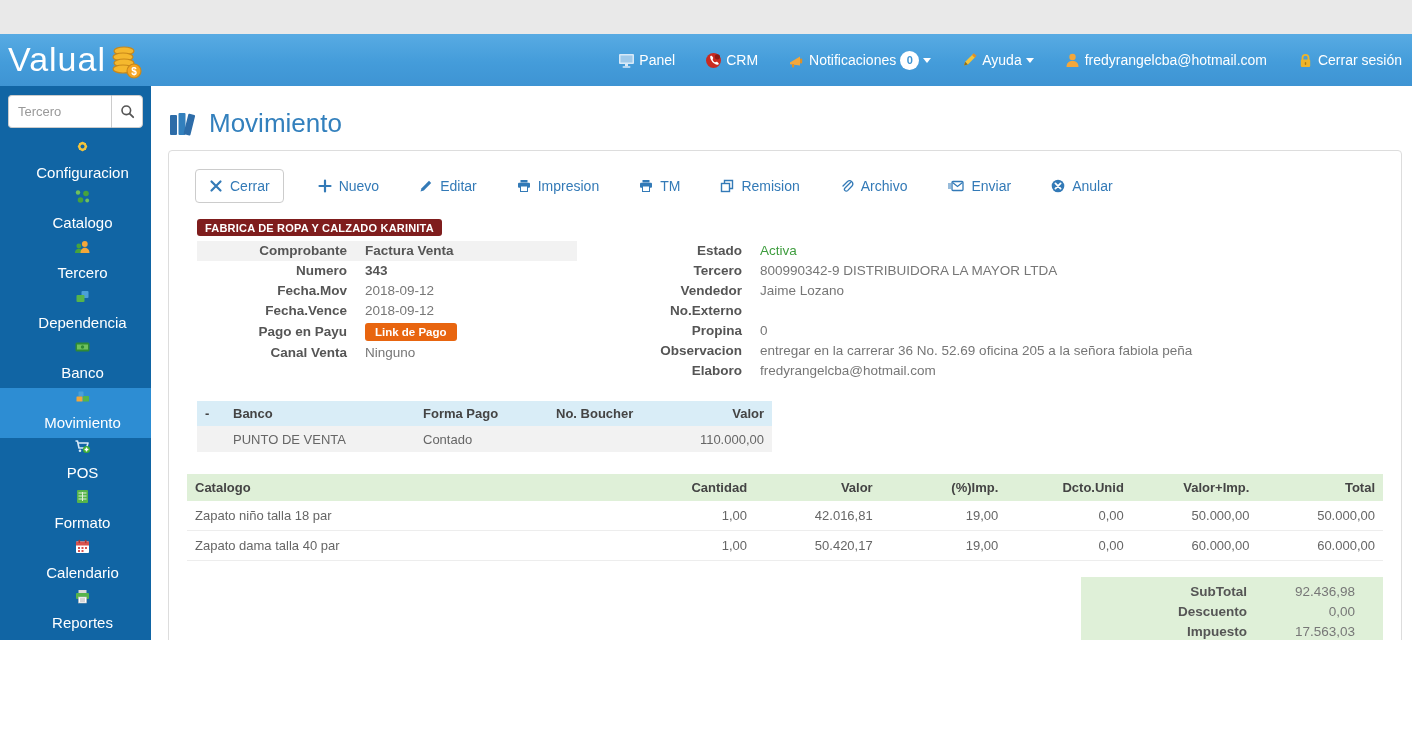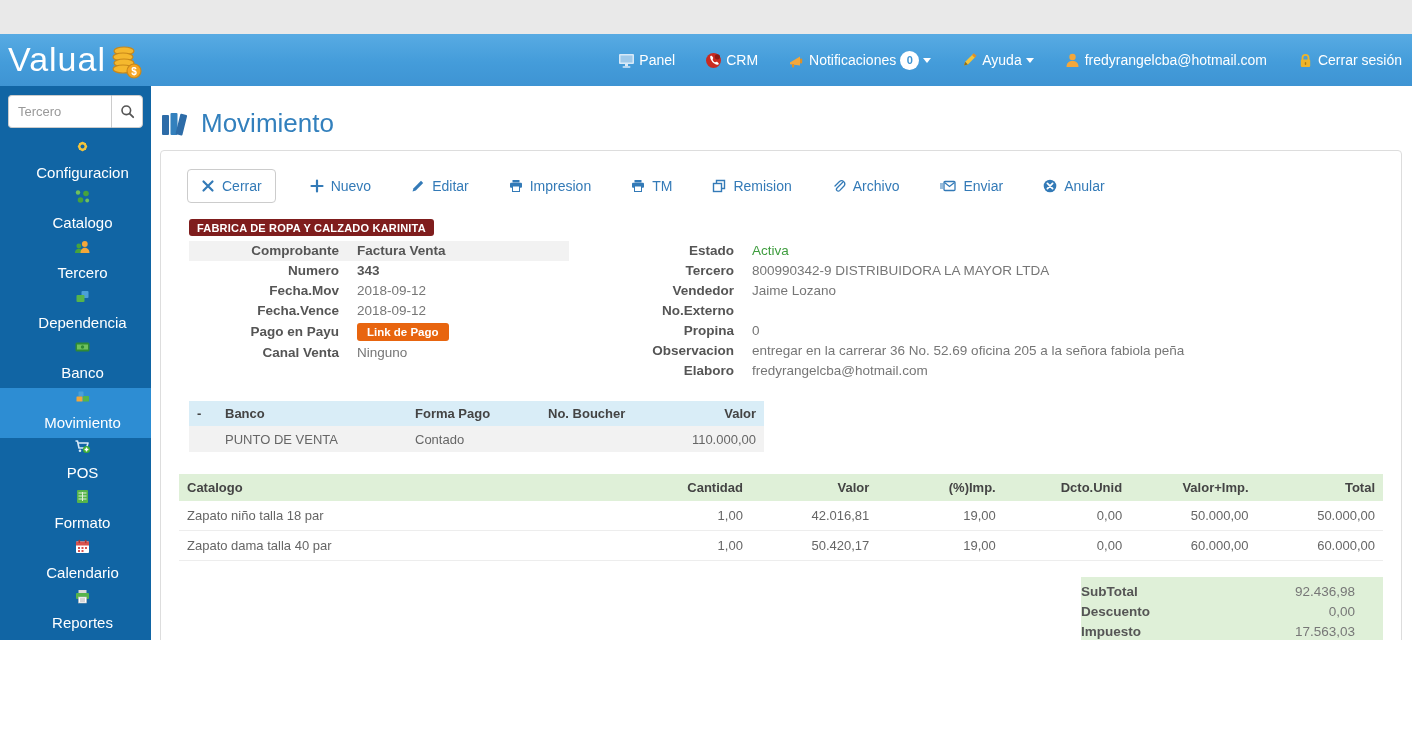--- a/index.html
+++ b/index.html
@@ -11,21 +11,21 @@
   .topbar { position:relative; height:52px; background:linear-gradient(180deg,#58abe3 0%,#449cda 55%,#3e94d3 100%); display:flex; align-items:center; justify-content:space-between; padding:0 10px 0 8px; }
   .logo { display:flex; align-items:flex-start; gap:2px; cursor:pointer; }
   .logo-text { color:#ffffff; font-size:34px; font-weight:400; letter-spacing:1px; line-height:40px; }
   .topnav { display:flex; align-items:center; gap:30px; }
   .topnav-item { display:flex; align-items:center; gap:4px; color:#ffffff; font-size:14px; cursor:pointer; white-space:nowrap; }
   .ticon { display:inline-flex; width:17px; height:17px; }
   .badge-circle { background:#ffffff; color:#3e94d3; font-size:11px; font-weight:bold; min-width:19px; height:19px; border-radius:50%; display:inline-flex; align-items:center; justify-content:center; padding:0 4px; }
   .caret { width:0; height:0; border-left:4px solid transparent; border-right:4px solid transparent; border-top:5px solid #ffffff; display:inline-block; }
 
   
-  .body-row { display:flex; height:554px; }
+  .body-row { display:flex; height:554px;gap:8px; }
 
   
   .sidebar { width:151px; background:#1165a4; flex:none; display:flex; flex-direction:column; }
   .search-group { display:flex; margin:9px 8px 4px 8px; height:33px; }
   .search-input { flex:1; min-width:0; border:1px solid #cccccc; border-right:none; border-radius:4px 0 0 4px; padding:0 9px; font-size:13px; color:#555555; outline:none; font-family:"Liberation Sans", sans-serif; }
   .search-input::placeholder { color:#999999; }
   .search-btn { width:32px; background:#ffffff; border:1px solid #cccccc; border-radius:0 4px 4px 0; display:flex; align-items:center; justify-content:center; cursor:pointer; }
   .side-menu { margin-top:6px; }
   .side-item { height:50px; display:flex; align-items:center; gap:9px; padding-left:14px; color:#ffffff; font-size:15px; cursor:pointer;flex-direction:column; }
   .side-item.active { background:#2d8dd3; }
@@ -67,21 +67,21 @@
 
   
   .items-table { width:calc(100% - 36px); margin:6px 18px 0 18px; border-collapse:collapse; font-size:13px; }
   .items-table th { background:#dff0d8; font-weight:bold; color:#444444; text-align:left; padding:6px 8px; height:26px; }
   .items-table td { color:#666666; padding:7px 8px; height:26px; border-bottom:1px solid #ededed; }
   .items-table .num { text-align:right; }
 
   
   .totals-box { width:302px; margin:16px 18px 0 auto; background:#dff0d8; padding:4px 0; }
   .totals-row { display:flex; height:20px; align-items:center; font-size:13.5px; }
-  .totals-label { flex:1; text-align:left; font-weight:bold; color:#555555; }
+  .totals-label { flex:1; text-align:right; font-weight:bold; color:#555555; }
   .totals-value { width:136px; text-align:right; color:#777777; padding-right:28px; }
 
   
   .alert-box { margin:20px 30px 0 18px; height:49px; background:#dff0d8; border:1px solid #d6e9c6; border-radius:4px; }
 
   
   .history { margin-top:25px; }
   .history-header { display:flex; background:#d9edf7; min-height:30px; align-items:center; font-size:13px; font-weight:bold; color:#444444; padding:8px 0 8px 18px; }
 </style>
 </head>

